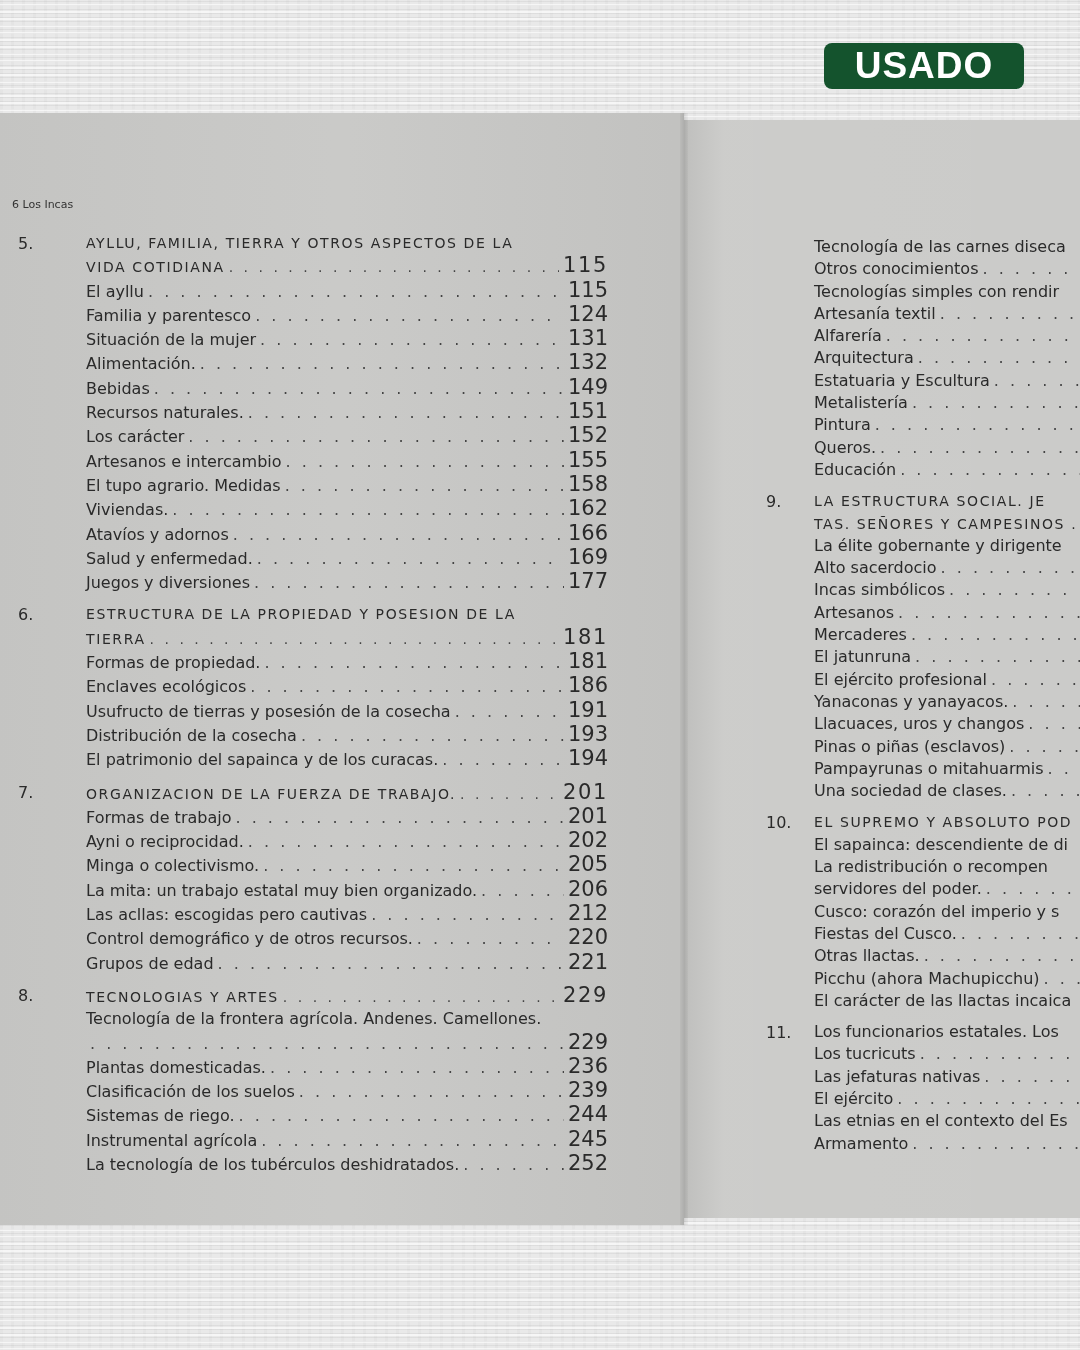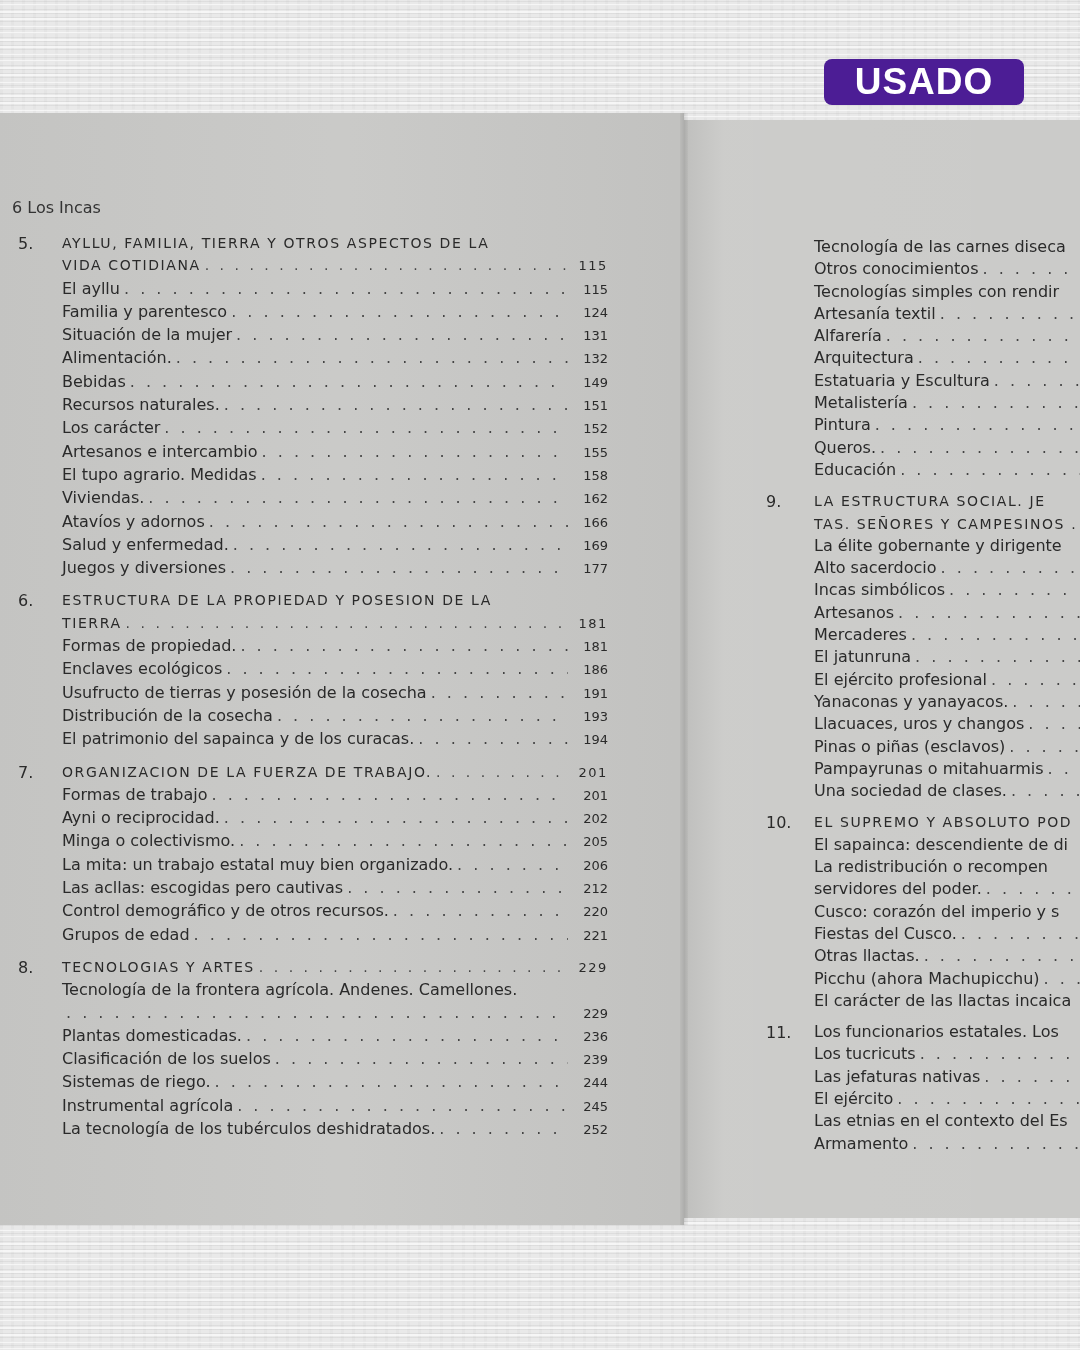--- a/index.html
+++ b/index.html
@@ -8,48 +8,48 @@
     background: #e9e9e9;
     background-image:
       repeating-linear-gradient(0deg, rgba(120,120,120,0.10) 0px, rgba(120,120,120,0.10) 1px, transparent 1px, transparent 4px),
       repeating-linear-gradient(0deg, rgba(255,255,255,0.6) 0px, rgba(255,255,255,0.6) 2px, transparent 2px, transparent 7px),
       repeating-linear-gradient(90deg, rgba(150,150,150,0.06) 0px, rgba(150,150,150,0.06) 3px, transparent 3px, transparent 11px);
     font-family: "DejaVu Sans", sans-serif;
     color: #2a2a2a;
   }
   .badge {
     position: absolute; left: 824px; top: 43px; width: 200px; height: 46px;
-    background: #4c1d95; border-radius: 8px; color: #fff;
+    background: #14532d; border-radius: 8px; color: #fff;
     font-family: "Liberation Sans", sans-serif; font-weight: bold;
-    font-size: 37px; letter-spacing: 1px; line-height: 46px; text-align: center; margin-top: 16px;
+    font-size: 37px; letter-spacing: 1px; line-height: 46px; text-align: center;
   }
   .page {
     position: absolute; background: #c8c8c6;
     background-image: linear-gradient(90deg, rgba(0,0,0,0.02), rgba(255,255,255,0.04), rgba(0,0,0,0.03));
   }
   .page-left { left: 0; top: 113px; width: 684px; height: 1112px; }
   .page-right { left: 684px; top: 120px; width: 396px; height: 1098px;
     background: #cbcbc9;
     background-image: linear-gradient(90deg, rgba(0,0,0,0.06), rgba(255,255,255,0.03) 40px, transparent);
   }
   .gutter { position: absolute; left: 680px; top: 113px; width: 8px; height: 1112px;
     background: linear-gradient(90deg, rgba(0,0,0,0.03), rgba(0,0,0,0.10), rgba(0,0,0,0.03)); }
-  .running-head { position: absolute; left: 12px; top: 198px; font-size: 16px; color: #333; }
+  .running-head { position: absolute; left: 12px; top: 198px; font-size: 11px; color: #333; }
   .toc { position: absolute; }
   .toc-left { left: 18px; top: 232px; width: 590px; }
   .toc-right { left: 766px; top: 236px; width: 314px; overflow: hidden; }
   .section { position: relative; margin-bottom: 9px; }
   .sec-num { position: absolute; left: 0; top: 2px; font-size: 16px; }
-  .sec-body { margin-left: 44px; }
+  .sec-body { margin-left: 68px; }
   .toc-right .sec-body { margin-left: 48px; }
   .row { display: flex; align-items: baseline; font-size: 16px; line-height: 22.3px; white-space: nowrap; }
   .row .lbl { flex: 0 0 auto; }
   .row .dots { flex: 1 1 auto; overflow: hidden; letter-spacing: 3px; color: #444; margin: 0 4px; }
   .row .dots::after { content: ". . . . . . . . . . . . . . . . . . . . . . . . . . . . . . . . . . . . . . . . . . . . . . . . . . . . . . . ."; }
-  .row .pg { flex: 0 0 auto; font-size: 13px; min-width: 36px; text-align: right; }
+  .row .pg { flex: 0 0 auto; font-size: 21px; min-width: 36px; text-align: right; }
   .row.title { font-size: 14px; letter-spacing: 1.6px; }
   .row.title .lbl { text-transform: uppercase; }
   .toc-right .row .dots { margin-right: 0; }
 </style>
 </head>
 <body>
 
 <div class="badge">USADO</div>
 
 <div class="page page-left"></div>

